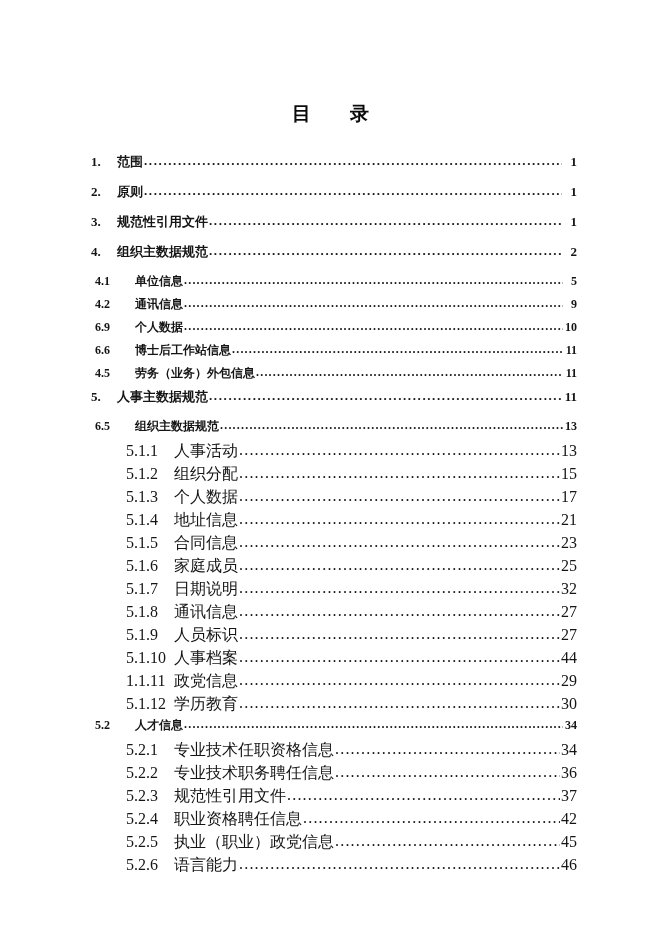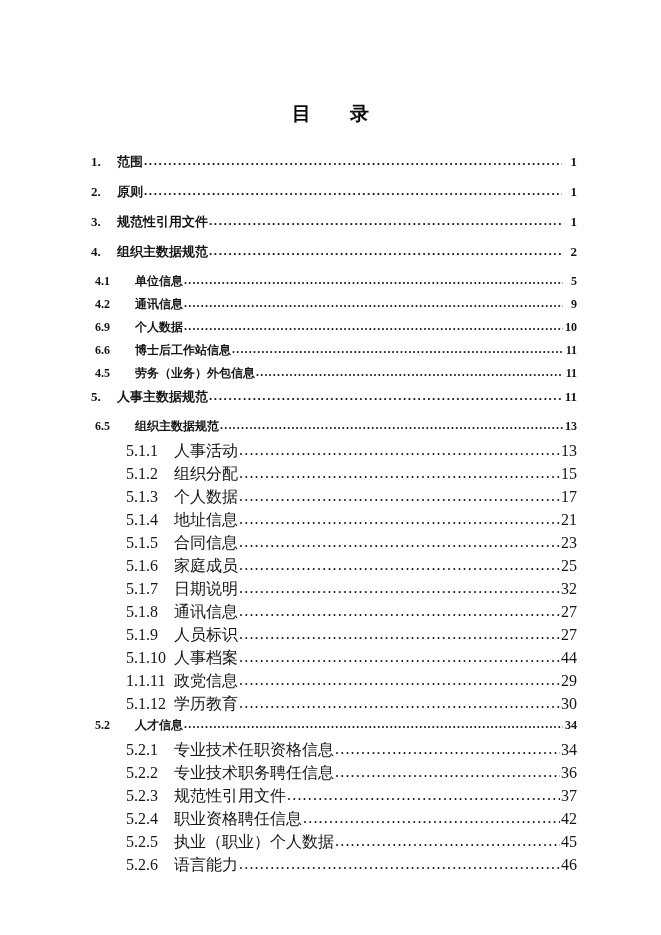--- a/index.html
+++ b/index.html
@@ -275,21 +275,21 @@
         <span class="toc-page">37</span>
       </div>
       <div class="toc-entry lvl3">
         <span class="toc-num">5.2.4</span>
         <span class="toc-label">职业资格聘任信息</span>
         <span class="toc-dots">.......................................................................................................................</span>
         <span class="toc-page">42</span>
       </div>
       <div class="toc-entry lvl3">
         <span class="toc-num">5.2.5</span>
-        <span class="toc-label">执业（职业）个人数据</span>
+        <span class="toc-label">执业（职业）政党信息</span>
         <span class="toc-dots">.......................................................................................................................</span>
         <span class="toc-page">45</span>
       </div>
       <div class="toc-entry lvl3">
         <span class="toc-num">5.2.6</span>
         <span class="toc-label">语言能力</span>
         <span class="toc-dots">.......................................................................................................................</span>
         <span class="toc-page">46</span>
       </div>
     </div>

